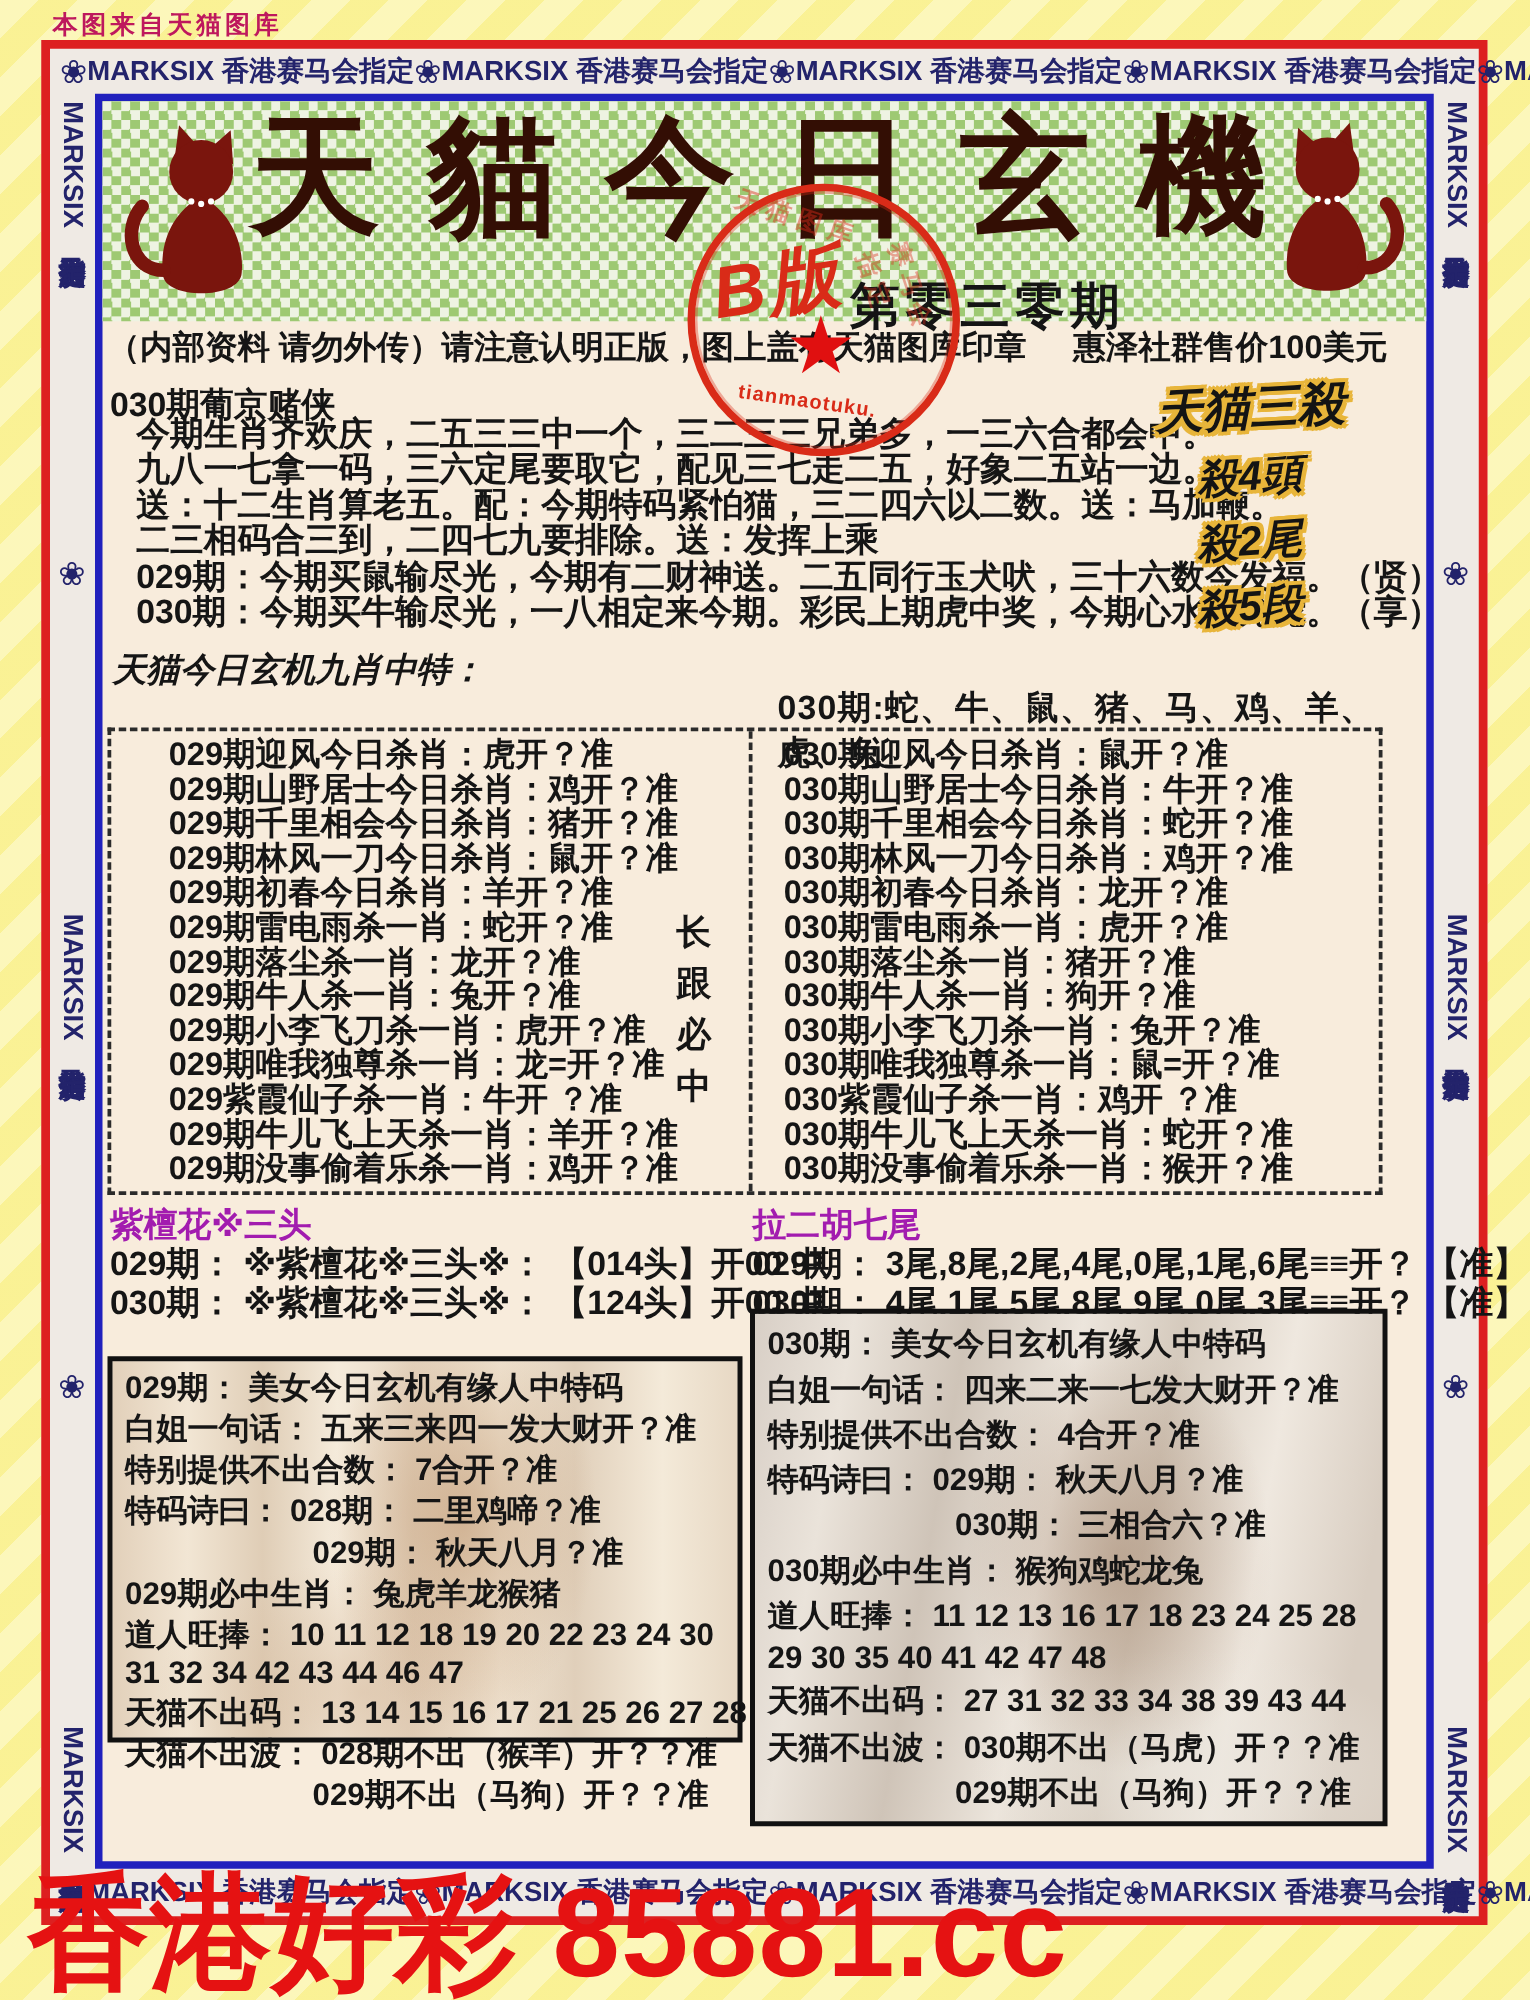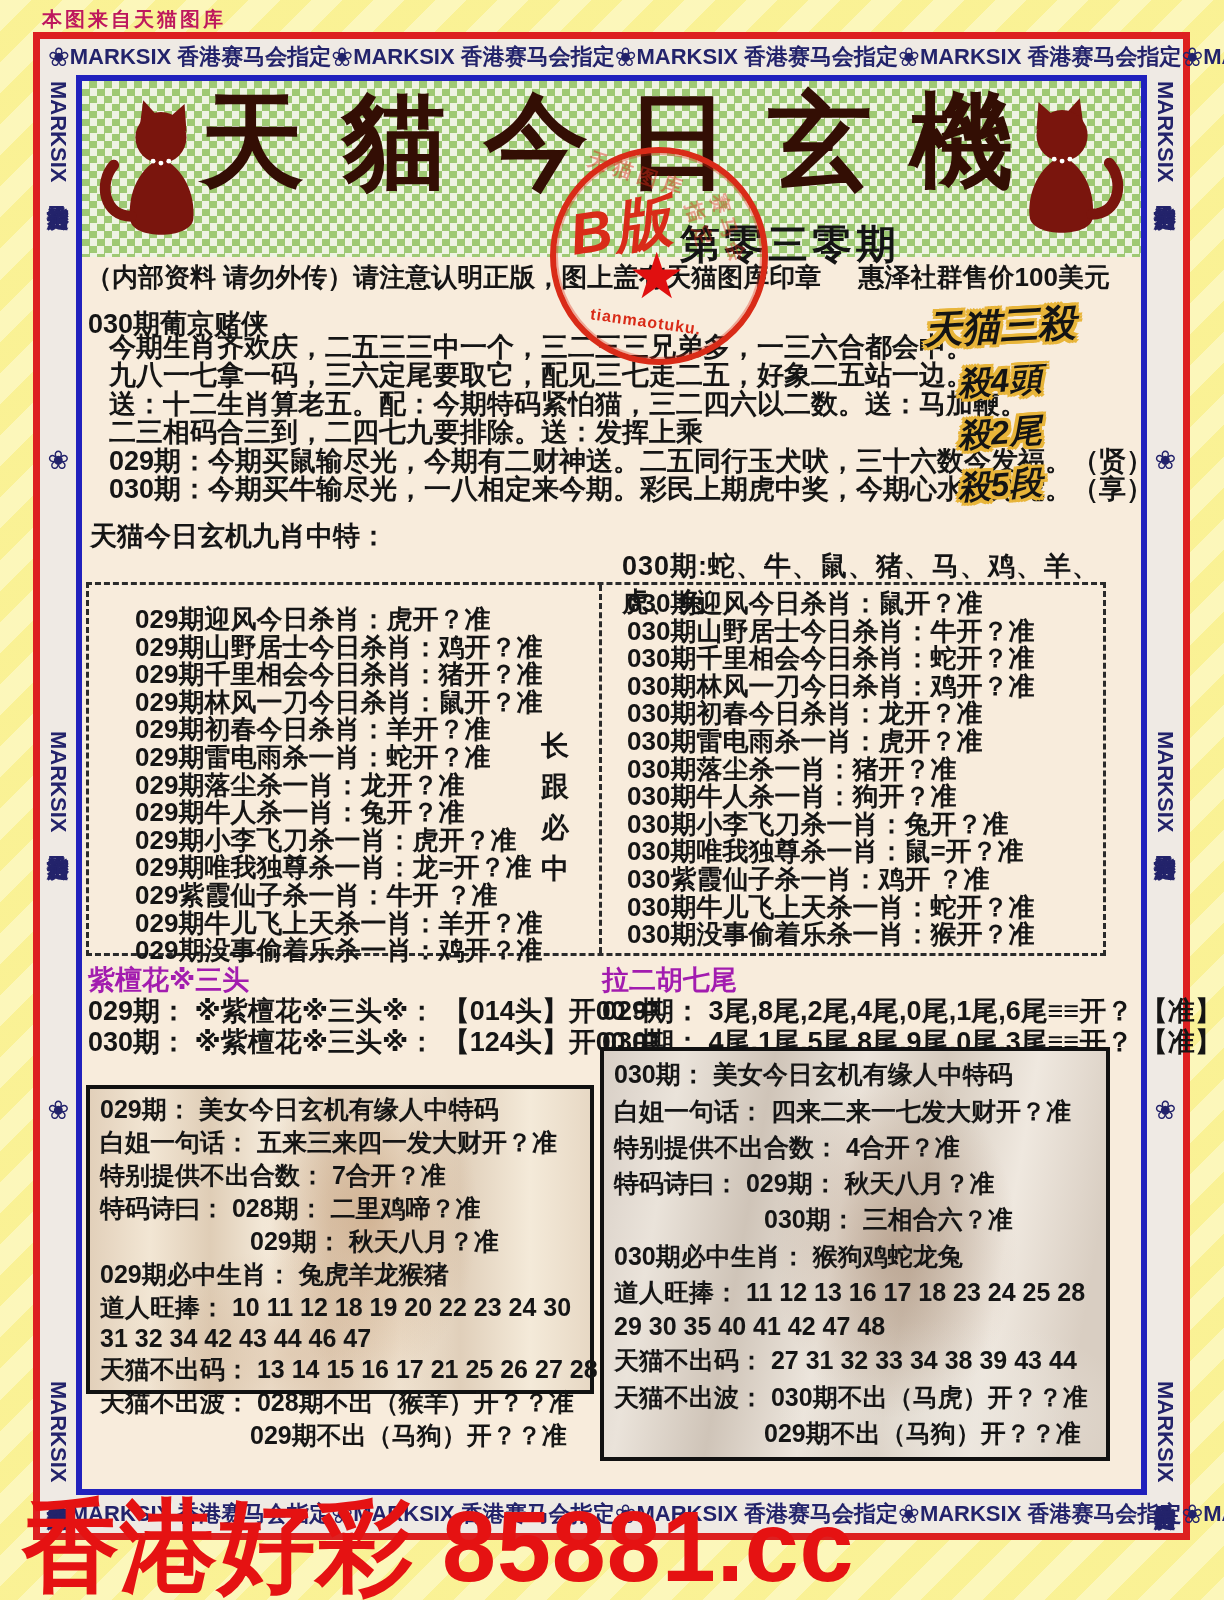--- a/index.html
+++ b/index.html
@@ -47,28 +47,28 @@
   
   .intro-h{left:6px;top:225px;font-size:27px;font-weight:bold;color:#151515;}
   .intro{left:6px;top:252px;width:1024px;font-size:27px;font-weight:bold;color:#151515;}
   .intro div{line-height:28.4px;white-space:nowrap;margin-left:21px;}
   
   .sansha{left:812px;top:220px;width:212px;text-align:center;font-weight:bold;color:#141414;}
   .gold{text-shadow:-3px -3px 0 #e8b53a,3px -3px 0 #e8b53a,-3px 3px 0 #e8b53a,3px 3px 0 #e8b53a,-3px 0 0 #e8b53a,3px 0 0 #e8b53a,0 -3px 0 #e8b53a,0 3px 0 #e8b53a;}
   .sansha .t{font-size:38px;font-style:italic;transform:rotate(-3deg);}
   .sansha .l{font-size:33px;font-style:italic;margin-top:7px;transform:rotate(-4deg);}
   
-  .jx-h{left:8px;top:437px;font-size:27px;font-weight:bold;color:#151515;}
+  .jx-h{left:8px;top:437px;font-size:27px;font-weight:bold;color:#151515;font-style:italic;}
   .jx-a{left:16px;top:467px;font-size:27px;font-weight:bold;color:#151515;letter-spacing:1px;}
   .jx-b{left:540px;top:467px;font-size:27px;font-weight:bold;color:#151515;letter-spacing:1px;}
   
   .shabox{left:4px;top:501px;width:1014px;height:368px;border:3px dashed #2b2b2b;}
   .col{top:5px;font-size:26px;font-weight:bold;color:#151515;}
   .col div{line-height:27.6px;white-space:nowrap;}
-  .col-l{left:46px;margin-top:16px;}
+  .col-l{left:46px;}
   .col-r{left:538px;}
   .divider{left:510px;top:0;bottom:0;border-left:3px dashed #2b2b2b;}
   .slogan{left:452px;top:140px;font-size:28px;font-weight:bold;color:#151515;text-align:center;}
   .slogan div{line-height:41px;}
   
   .sec-h{font-size:27px;font-weight:bold;color:#a21caf;}
   .sec-r{font-size:27px;font-weight:bold;color:#151515;white-space:nowrap;}
   
   .pbox{border:4px solid #111;box-sizing:border-box;}
   .pbox-l{left:4px;top:968px;width:508px;height:309px;

